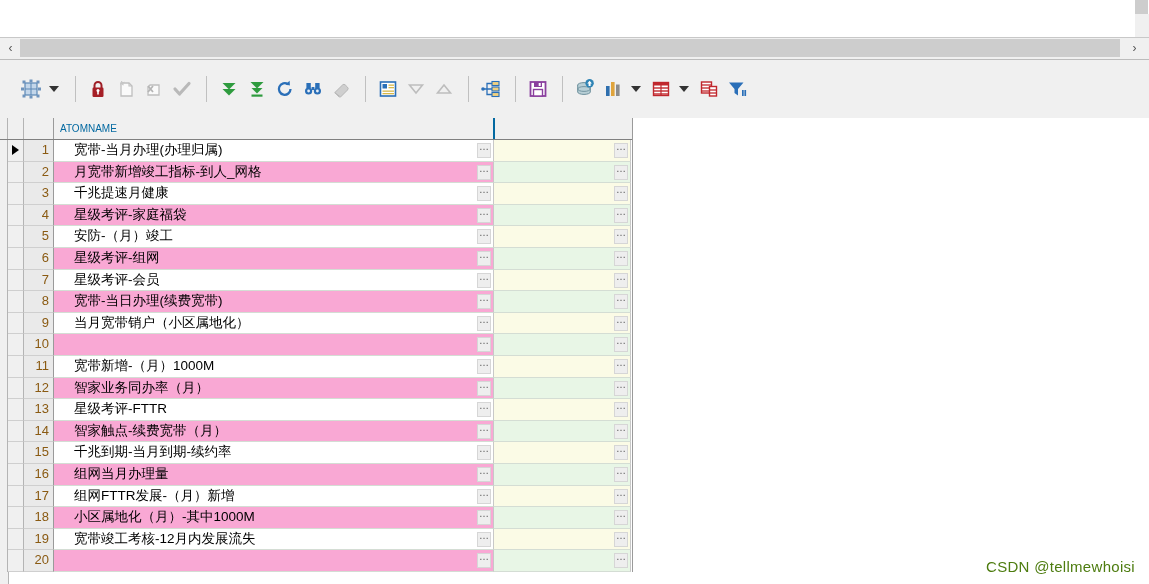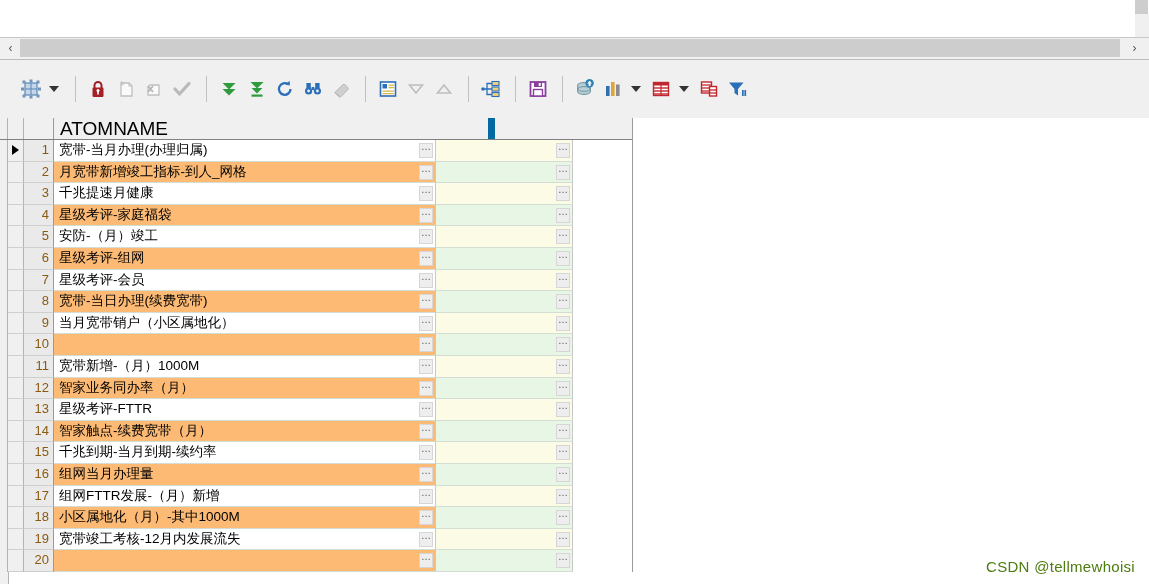--- a/index.html
+++ b/index.html
@@ -166,25 +166,25 @@
     border-right: 1px solid #9a9a9a;
     border-bottom: 1px solid #cfcfcf;
     box-sizing: border-box;
     text-align: right;
     padding-right: 4px;
     color: #8a5a12;
     font-size: 13px;
     line-height: 20.6px;
   }
   .c-atom {
-    width: 382px; flex: none;
+    width: 440px; flex: none;
     border-right: 1px solid #c8c8c8;
     border-bottom: 1px solid #d4ddd4;
     box-sizing: border-box;
-    padding-left: 5px;
+    padding-left: 20px;
     line-height: 20.6px;
     color: #000;
     position: relative;
     overflow: hidden;
     white-space: nowrap;
   }
   .c-kou {
     width: 137px; flex: none;
     border-right: 1px solid #c8c8c8;
     border-bottom: 1px solid #d4ddd4;
@@ -203,34 +203,34 @@
     text-align: center;
     color: #555;
   }
   
   .h-gutter { width: 8px; flex: none; background: #f0f0f0; border-right: 1px solid #b4b4b4; box-sizing: border-box;}
   .h-ind { width: 16px; flex: none; background: #f0f0f0; border-right: 1px solid #b4b4b4; box-sizing: border-box;}
   .h-num { width: 30px; flex: none; background: #f0f0f0; border-right: 1px solid #9a9a9a; box-sizing: border-box;}
   .h-atom, .h-kou {
     flex: none;
     background: #f0f0f0;
-    border-right: 7px solid #0369a1;
+    border-right: 2px solid #0369a1;
     box-sizing: border-box;
     padding-left: 6px;
     line-height: 21px;
-    font-size: 19px;
-    color: #000000;
+    font-size: 10px;
+    color: #0369a1;
     position: relative;
   }
   .h-atom { width: 441px; }
   .h-kou  { width: 137px; }
   
   .tint-white .c-atom { background: #ffffff; }
   .tint-white .c-kou  { background: #fbfbe6; }
-  .tint-green .c-atom { background: #fdba74; }
+  .tint-green .c-atom { background: #f9a8d4; }
   .tint-green .c-kou  { background: #e8f6e6; }
   .row-current .c-ind { background: #f0f0f0; }
   .arrow-cur {
     width: 0; height: 0;
     border-top: 5px solid transparent;
     border-bottom: 5px solid transparent;
     border-left: 7px solid #000;
   }
 
   

